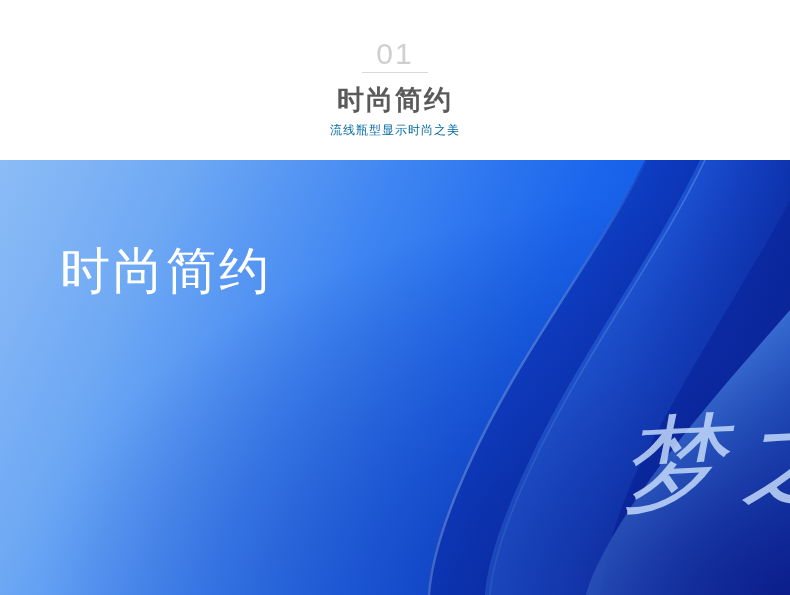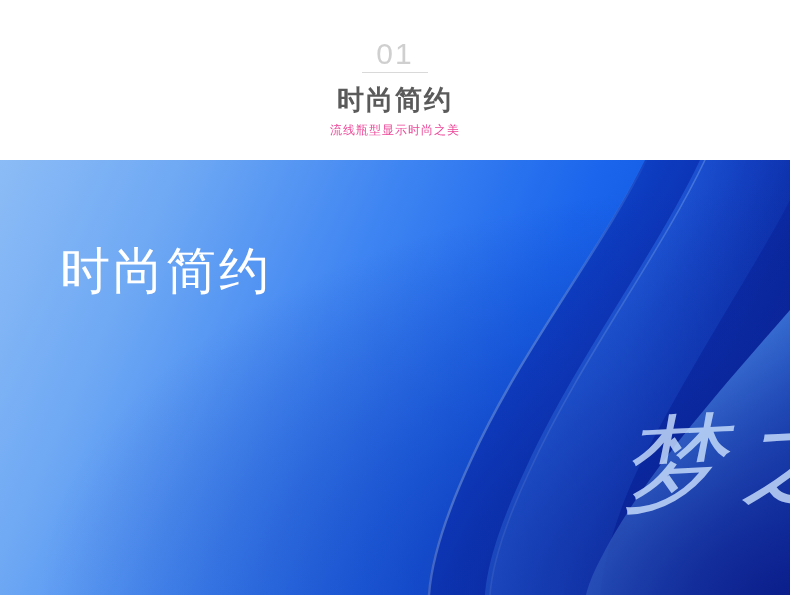--- a/index.html
+++ b/index.html
@@ -59,21 +59,21 @@
     color: #5a5a5a;
   }
   .hdr-sub {
     position: absolute;
     left: 0;
     top: 122px;
     width: 790px;
     font-size: 12px;
     line-height: 16px;
     letter-spacing: 1px;
-    color: #ec4899;
+    color: #0369a1;
   }
 
   
   .banner {
     position: absolute;
     left: 0;
     top: 160px;
     width: 790px;
     height: 435px;
     overflow: hidden;

